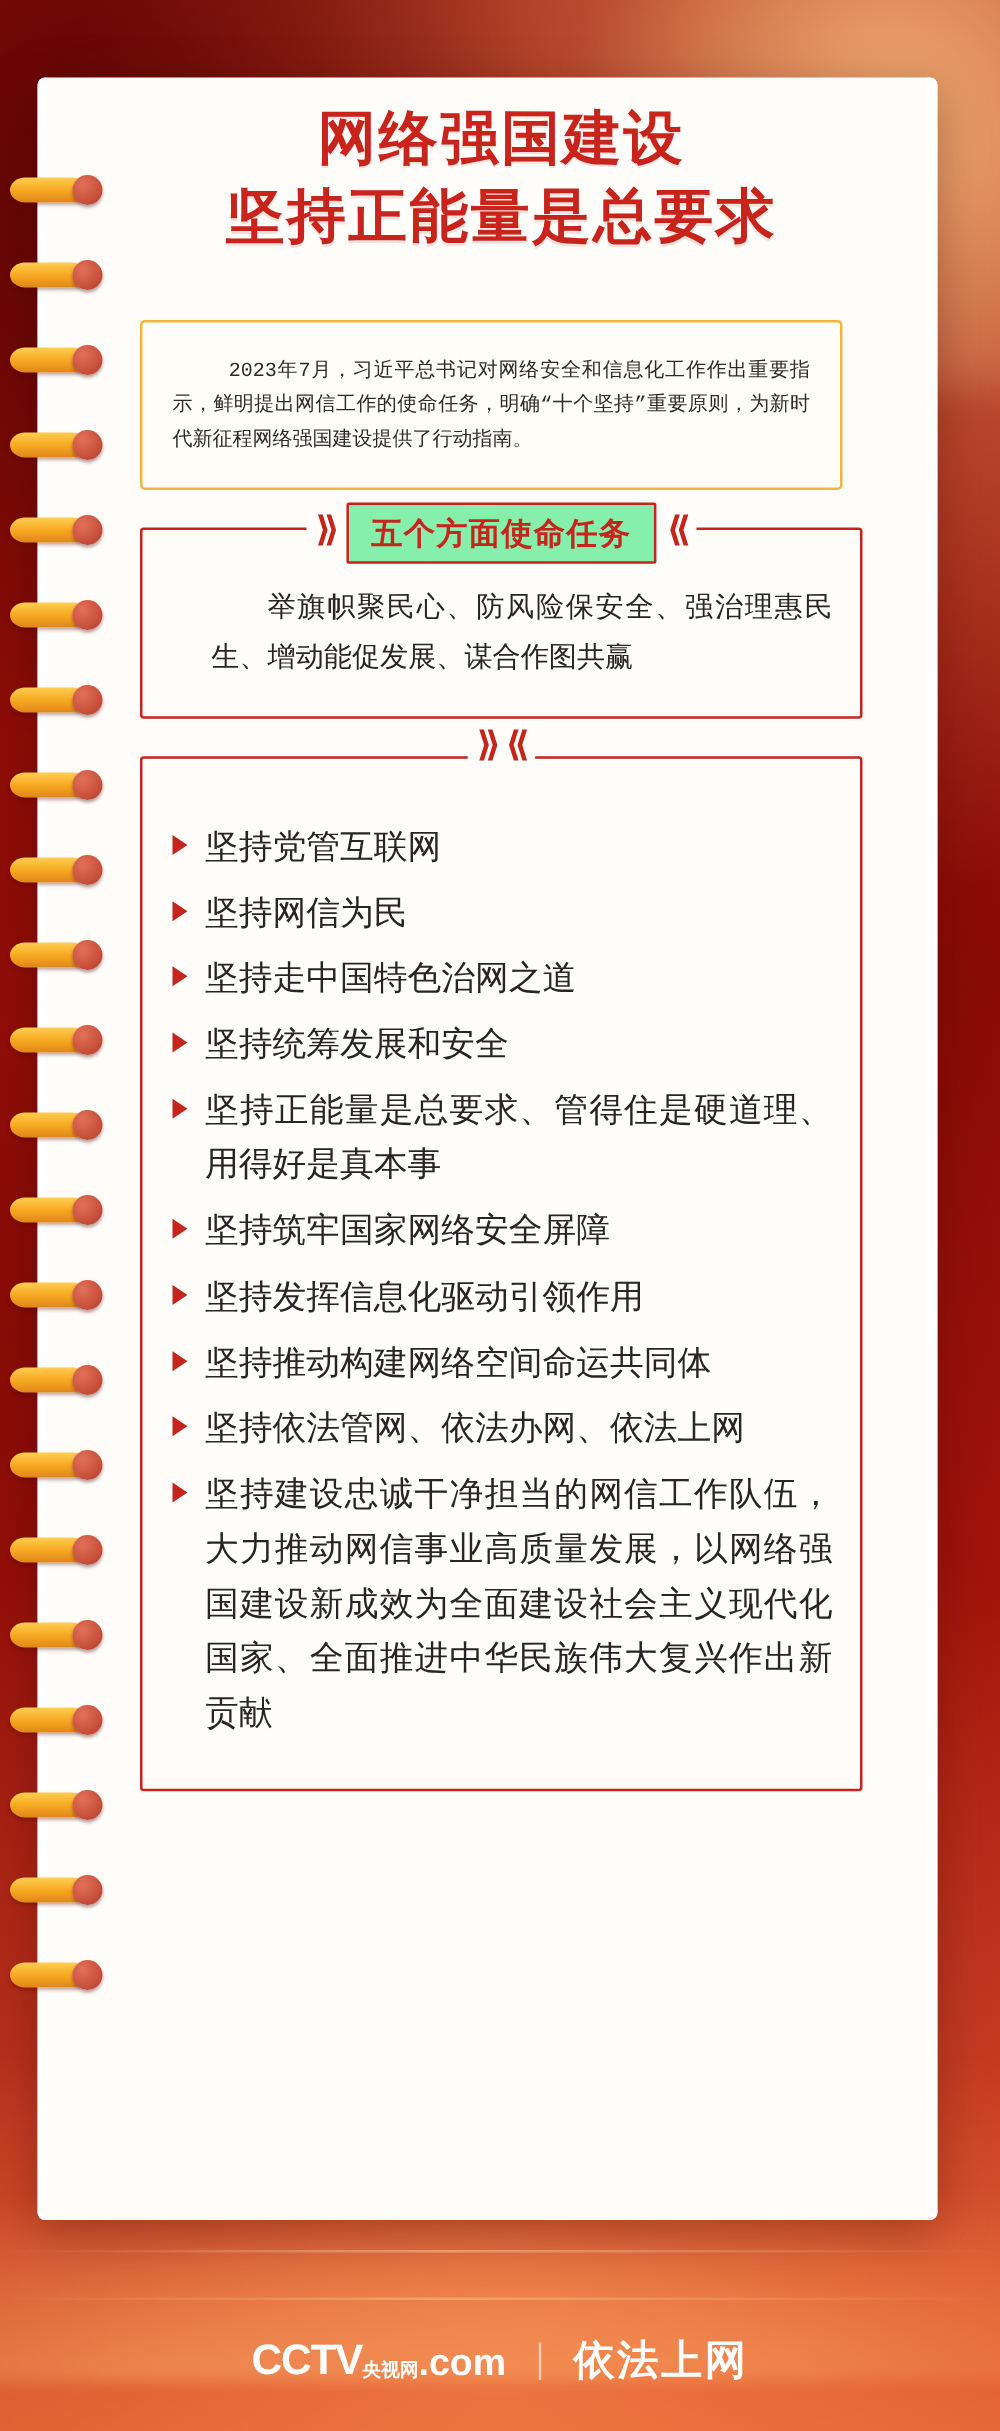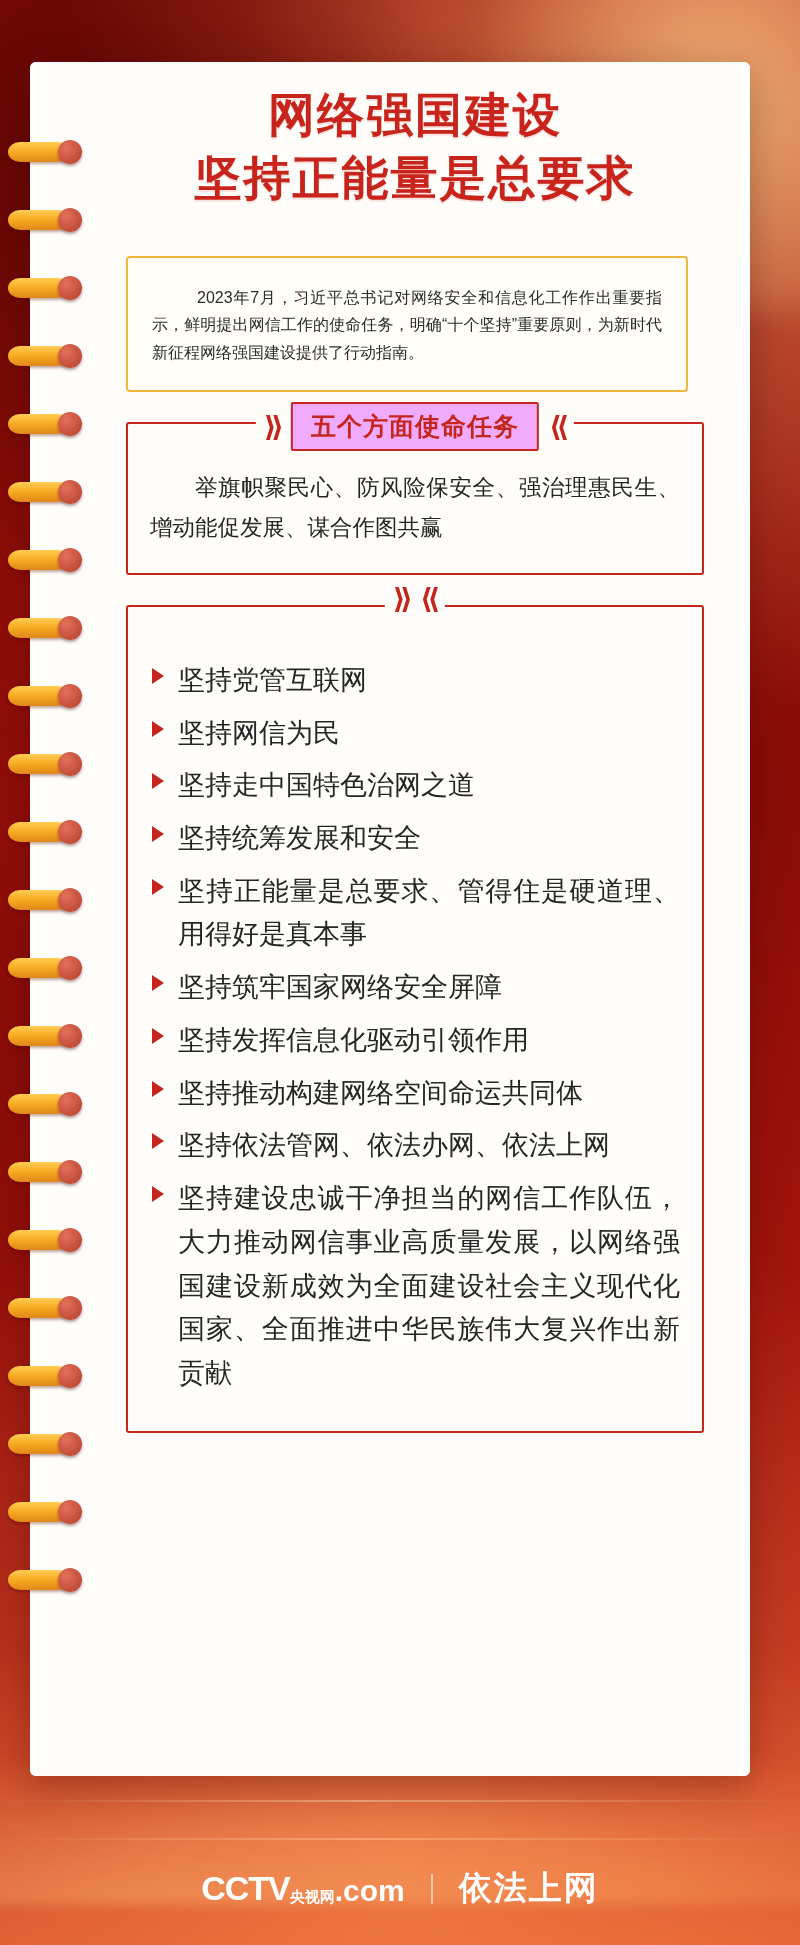--- a/index.html
+++ b/index.html
@@ -121,25 +121,26 @@
     width: 24px;
     height: 24px;
     border-radius: 50%;
     background: radial-gradient(circle at 35% 32%, #e2715a 0%, #c9513c 60%, #a83c2b 100%);
     box-shadow: 0 2px 3px rgba(60,5,0,0.4);
   }
 
   
   .content {
     position: absolute;
-    left: 124px;
+    left: 110px;
     top: 0;
     width: 610px;
     height: 100%;
     padding: 0 28px 0 0;
+    font-family: Liberation Mono, monospace;
   }
 
   .title-block {
     margin-top: 84px;
     text-align: center;
     color: #c8241b;
     font-weight: 700;
     letter-spacing: 2px;
     line-height: 1.34;
     text-shadow: 0 2px 0 rgba(200,36,27,0.12);
@@ -186,36 +187,37 @@
     white-space: nowrap;
   }
   .section-head .label {
     border: 2px solid #c5251c;
     color: #c5251c;
     font-size: 25px;
     font-weight: 700;
     letter-spacing: 1px;
     padding: 6px 18px;
     border-radius: 2px;
-    background: #f0abfc;
+    background: #86efac;
   }
   .brk {
     color: #c5251c;
     font-size: 28px;
     font-weight: 700;
     line-height: 1;
     letter-spacing: -3px;
   }
 
   .section-body {
     font-size: 22.5px;
     line-height: 1.74;
     color: #262626;
     text-align: justify;
     text-indent: 45px;
+    margin-left: 33px;
   }
 
   .principles { padding-top: 52px; }
 
   ul.items { list-style: none; }
   ul.items li {
     position: relative;
     padding-left: 28px;
     margin-bottom: 9px;
     font-size: 27px;

